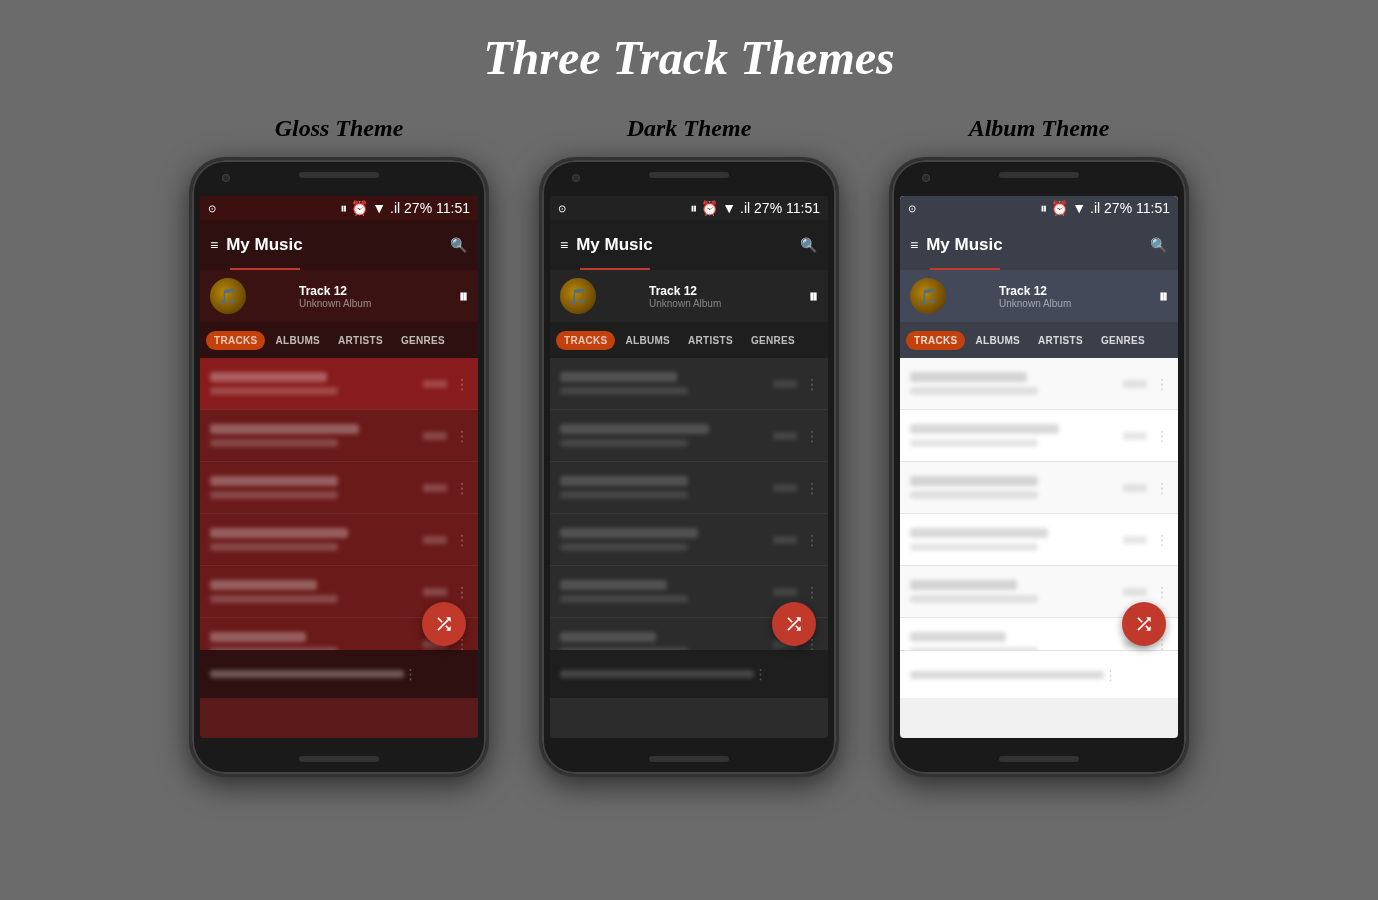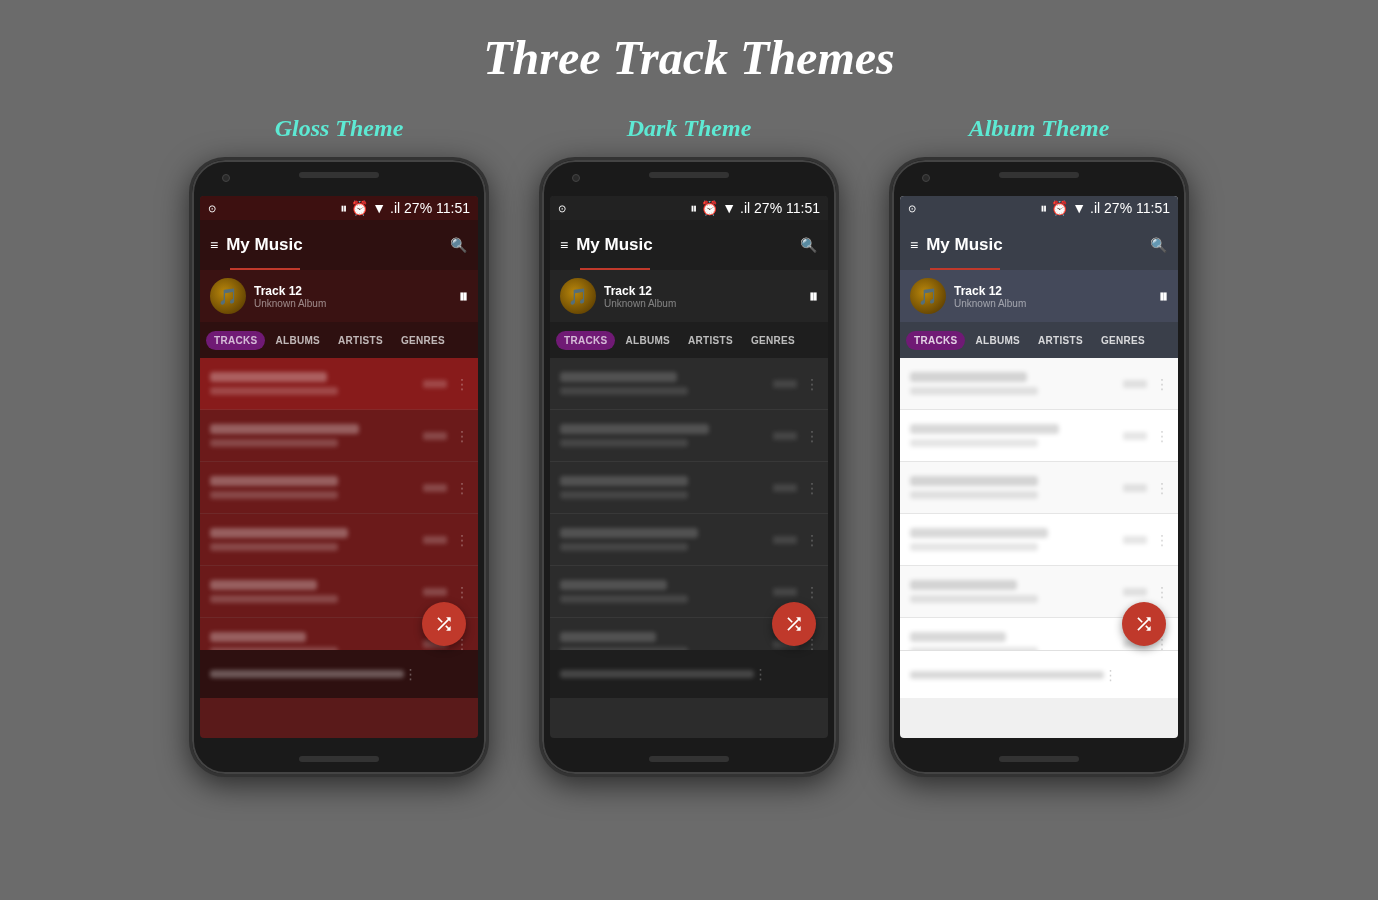--- a/index.html
+++ b/index.html
@@ -34,21 +34,21 @@
     }
 
     .theme-wrapper {
       display: flex;
       flex-direction: column;
       align-items: center;
       gap: 15px;
     }
 
     .theme-label {
-      color: #5eead4;
+      color: #000000;
       font-size: 24px;
       font-weight: bold;
       font-style: italic;
       font-family: 'Georgia', serif;
     }
 
     
     .phone {
       width: 300px;
       height: 620px;
@@ -179,20 +179,21 @@
       background: radial-gradient(circle at 40% 40%, #b8860b, #4a3000);
       display: flex;
       align-items: center;
       justify-content: center;
       font-size: 16px;
       flex-shrink: 0;
     }
 
     .track-info {
       flex: 1;
+      margin-left: 45px;
     }
 
     .track-name {
       font-size: 12px;
       font-weight: bold;
     }
 
     .track-album {
       font-size: 10px;
       opacity: 0.7;
@@ -214,21 +215,21 @@
 
     .tab-item {
       padding: 4px 8px;
       border-radius: 16px;
       font-size: 10px;
       font-weight: bold;
       letter-spacing: 0.3px;
     }
 
     .tab-active {
-      background: #701a75;
+      background: #c2410c;
       color: #fff;
     }
 
     
     .track-list {
       flex: 1;
       overflow: hidden;
       position: relative;
     }
 

